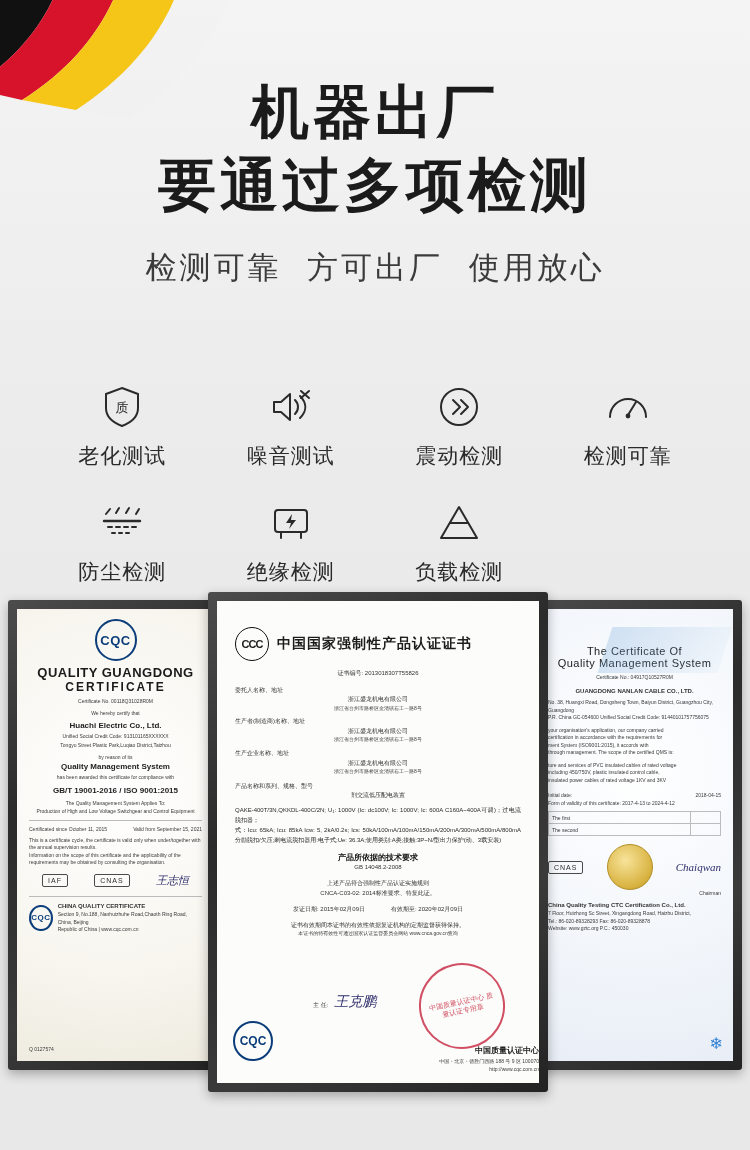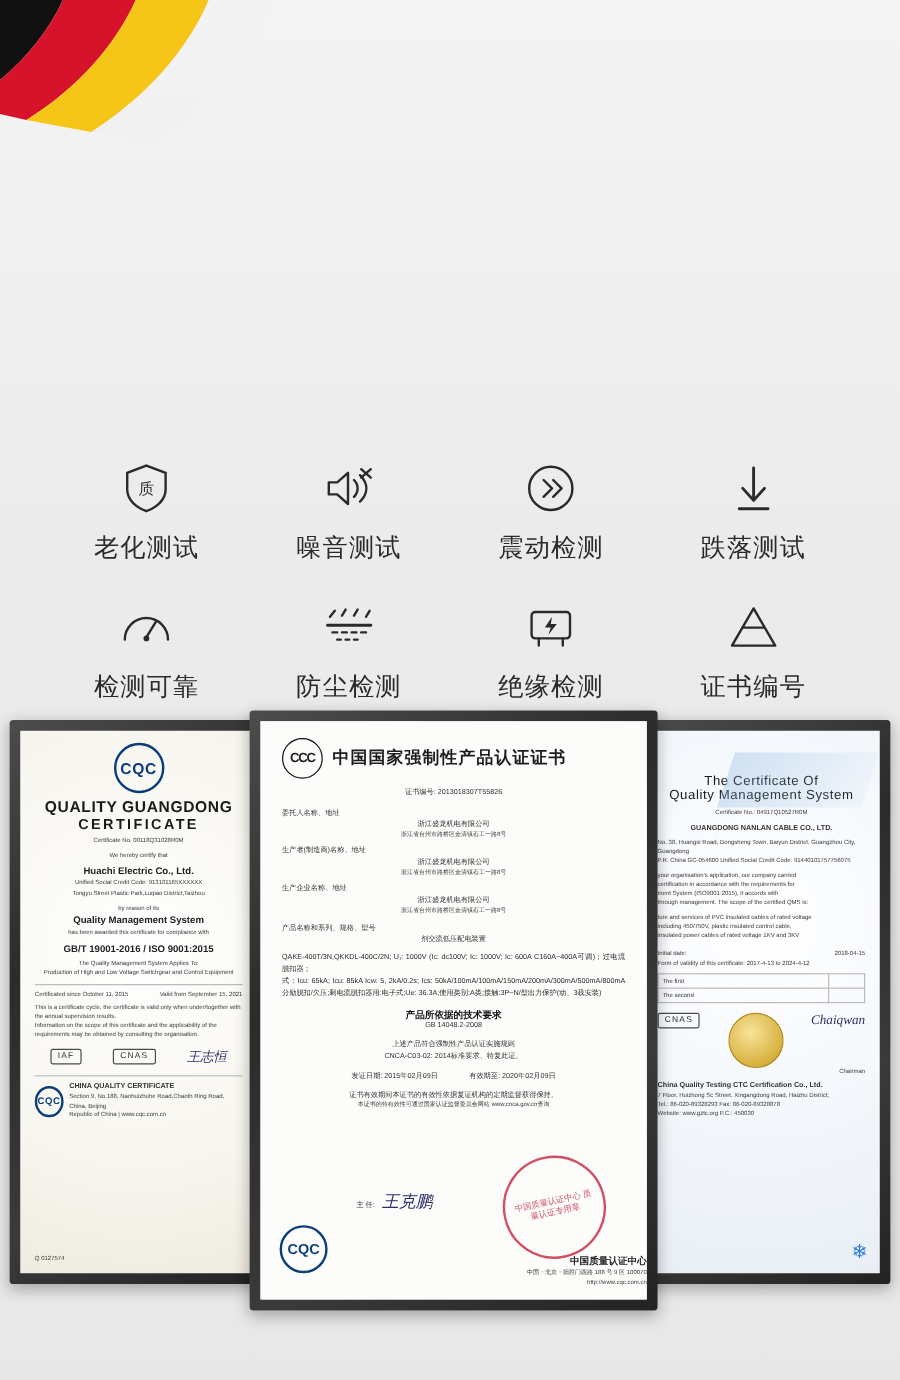--- a/index.html
+++ b/index.html
@@ -218,20 +218,29 @@
 
 <div class="page">
 
   <svg class="ribbon" viewBox="0 0 330 180">
     <path d="M0,0 L125,0 C118,46 84,96 30,128 L0,142 Z" fill="#111111"></path>
     <path d="M125,0 L186,0 C176,52 140,104 82,140 L30,128 C84,96 118,46 125,0 Z" fill="#d7122b"></path>
     <path d="M186,0 L246,0 C236,56 198,110 136,150 L82,140 C140,104 176,52 186,0 Z" fill="#f5c518"></path>
     <path d="M246,0 L300,0 C290,58 252,116 190,158 L136,150 C198,110 236,56 246,0 Z" fill="#eeeeee" opacity="0.25"></path>
   </svg>
 
+  <div class="headings">
+    <div class="h-line1">机器出厂</div>
+    <div class="h-line2">要通过多项检测</div>
+    <div class="h-sub">
+      <span>检测可靠</span>
+      <span>方可出厂</span>
+      <span>使用放心</span>
+    </div>
+  </div>
 
   <div class="icon-grid">
 
     <div class="icon-cell">
       <div class="icon-box">
         <svg width="40" height="44" viewBox="0 0 40 44">
           <path d="M20 3 L36 9 V23 C36 32 28 38 20 41 C12 38 4 32 4 23 V9 Z" fill="none" stroke="#2a2a2a" stroke-width="2"></path>
           <text x="20" y="27" font-size="13" text-anchor="middle" fill="#2a2a2a" font-family="'Liberation Sans',sans-serif">质</text>
         </svg>
       </div>
@@ -254,30 +263,20 @@
       <div class="icon-box">
         <svg width="44" height="44" viewBox="0 0 44 44">
           <circle cx="22" cy="22" r="18" fill="none" stroke="#2a2a2a" stroke-width="2"></circle>
           <path d="M16 15 L23 22 L16 29" fill="none" stroke="#2a2a2a" stroke-width="2" stroke-linecap="round" stroke-linejoin="round"></path>
           <path d="M24 15 L31 22 L24 29" fill="none" stroke="#2a2a2a" stroke-width="2" stroke-linecap="round" stroke-linejoin="round"></path>
         </svg>
       </div>
       <div class="icon-label">震动检测</div>
     </div>
 
-    <div class="icon-cell">
-      <div class="icon-box">
-        <svg width="36" height="44" viewBox="0 0 36 44">
-          <path d="M18 5 V30" stroke="#2a2a2a" stroke-width="2.4" stroke-linecap="round"></path>
-          <path d="M9 22 L18 32 L27 22" fill="none" stroke="#2a2a2a" stroke-width="2.4" stroke-linecap="round" stroke-linejoin="round"></path>
-          <path d="M6 39 H30" stroke="#2a2a2a" stroke-width="2.4" stroke-linecap="round"></path>
-        </svg>
-      </div>
-      <div class="icon-label">跌落测试</div>
-    </div>
 
     <div class="icon-cell">
       <div class="icon-box">
         <svg width="44" height="40" viewBox="0 0 44 40">
           <path d="M4 30 A18 18 0 1 1 40 30" fill="none" stroke="#2a2a2a" stroke-width="2" stroke-linecap="round"></path>
           <path d="M22 28 L30 15" stroke="#2a2a2a" stroke-width="2" stroke-linecap="round"></path>
           <circle cx="22" cy="29" r="2.4" fill="#2a2a2a"></circle>
         </svg>
       </div>
       <div class="icon-label">检测可靠</div>
@@ -306,21 +305,21 @@
       <div class="icon-label">绝缘检测</div>
     </div>
 
     <div class="icon-cell">
       <div class="icon-box">
         <svg width="46" height="42" viewBox="0 0 46 42">
           <path d="M23 5 L41 36 H5 Z" fill="none" stroke="#2a2a2a" stroke-width="2" stroke-linejoin="round"></path>
           <path d="M14 21 H32" stroke="#2a2a2a" stroke-width="2" stroke-linecap="round"></path>
         </svg>
       </div>
-      <div class="icon-label">证书编号</div>
+      <div class="icon-label">负载检测</div>
     </div>
 
   </div>
 
   <div class="certs">
 
     <div class="frame frame-left">
       <div class="frame-inner">
         <div class="paper tint-warm">
           <div class="cqc-badge">CQC</div>
@@ -390,38 +389,38 @@
                 <tr>
               <td>The first</td>
               <td></td>
             </tr>
             <tr>
               <td>The second</td>
               <td></td>
             </tr>
           </tbody>
             </table>
-          <div style="display:flex;align-items:flex-start;justify-content:space-between;margin-top:8px">
+          <div style="display:flex;align-items:center;justify-content:space-between;margin-top:8px">
             <span class="logo-pill">CNAS</span>
             <span class="gold-seal"></span>
             <span class="sig">Chaiqwan</span>
           </div>
           <div class="tiny" style="text-align:right">Chairman</div>
           <div class="tiny2" style="font-weight:bold;margin-top:3px">China Quality Testing CTC Certification Co., Ltd.</div>
           <div class="tiny">7 Floor, Huizhong Sc Street, Xingangdong Road, Haizhu District,</div>
           <div class="tiny">Tel.: 86-020-89328293   Fax: 86-020-89328878</div>
           <div class="tiny">Website: www.gztc.org     P.C.: 450030</div>
           <div class="snowflake" style="position:absolute;right:10px;bottom:8px">❄</div>
         </div>
       </div>
     </div>
 
     <div class="frame frame-center">
       <div class="frame-inner">
-        <div class="paper" style="padding:10px 18px;background:#fcfcfa">
+        <div class="paper" style="padding:22px 18px;background:#fcfcfa">
           <div class="ccc-head">
             <div class="ccc-mark">CCC</div>
             <div class="ccc-title">中国国家强制性产品认证证书</div>
           </div>
           <div class="c-center tiny2" style="margin-top:8px">
             <span>证书编号:</span>
             <span>2013018307T55826</span>
           </div>
 
           <div class="tiny2" style="margin-top:7px">委托人名称、地址</div>
@@ -457,21 +456,21 @@
 
           <div class="c-center tiny2" style="margin-top:6px">证书有效期间本证书的有效性依据复证机构的定期监督获得保持。</div>
           <div class="c-center tiny">本证书的特有效性可通过国家认证监督委员会网站 www.cnca.gov.cn查询</div>
 
           <div class="seal">
             <div class="seal-inner">中国质量认证中心 质量认证专用章</div>
           </div>
 
           <div class="bottom-cqc">CQC</div>
 
-          <div style="position:absolute;left:80px;bottom:72px;display:flex;align-items:flex-end;gap:6px">
+          <div style="position:absolute;left:96px;bottom:72px;display:flex;align-items:flex-end;gap:6px">
             <span class="tiny2">主  任:</span>
             <span class="sig" style="font-size:14px">王克鹏</span>
           </div>
 
           <div class="center-foot">
             <div class="small" style="font-weight:bold">中国质量认证中心</div>
             <div class="tiny">中国・北京・德胜门西路 188 号 9 区  100070</div>
             <div class="tiny">http://www.cqc.com.cn</div>
           </div>
         </div>

